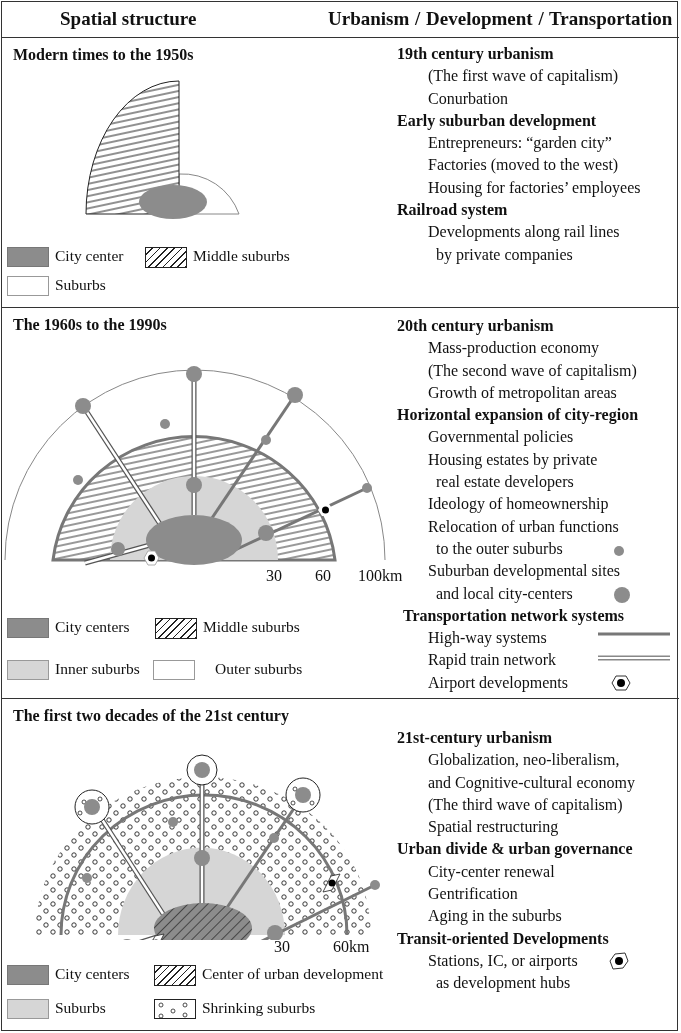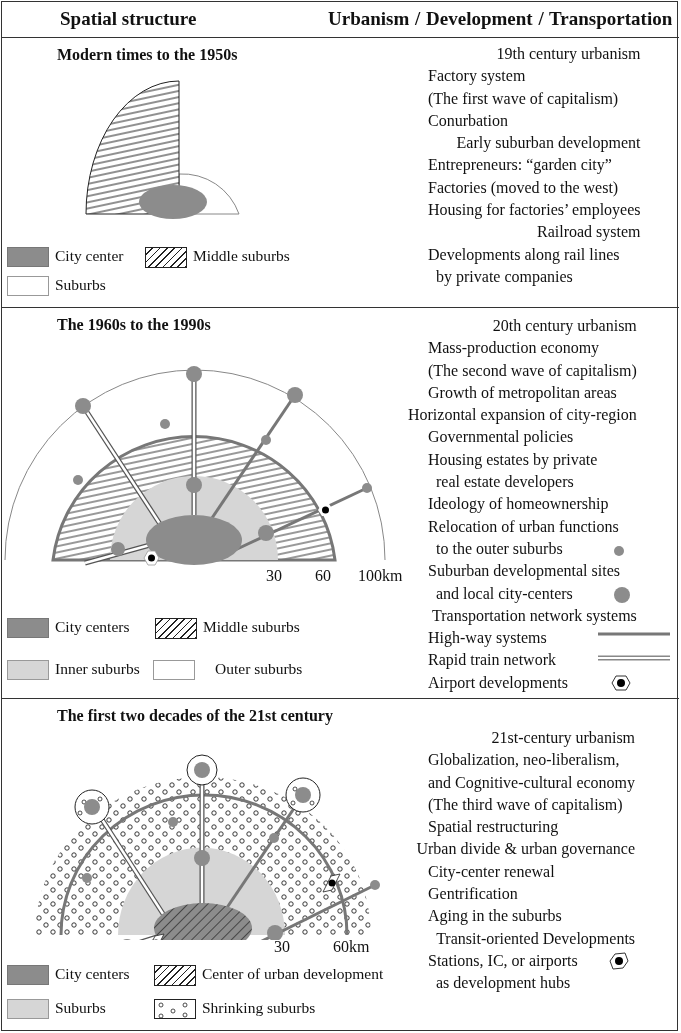--- a/index.html
+++ b/index.html
@@ -4,23 +4,23 @@
 <style>
   html, body { margin:0; padding:0; background:#ffffff; }
   body { width:681px; height:1033px; position:relative; overflow:hidden;
          font-family:"Liberation Serif", "DejaVu Serif", serif; color:#111; }
   .frame { position:absolute; left:1px; top:1px; width:677px; height:1030px;
            border:1.5px solid #333; box-sizing:border-box; }
   .hline { position:absolute; left:1px; width:678px; height:0; border-top:1.5px solid #333; }
   .hdr { position:absolute; top:8px; font-weight:bold; font-size:19px; }
   .hdr-left { left:60px; }
   .hdr-right { left:328px; word-spacing:1px; }
-  .sec-title { position:absolute; left:13px; font-weight:bold; font-size:16px;margin-left:44px; }
+  .sec-title { position:absolute; left:13px; font-weight:bold; font-size:16px; }
   .txt { position:absolute; left:397px; font-size:16px; line-height:22.3px; white-space:nowrap; }
-  .txt .h { font-weight:normal;text-align:right; }
+  .txt .h { font-weight:bold; }
   .txt .i1 { padding-left:31px; }
   .txt .i2 { padding-left:39px; }
   .legend-item { position:absolute; font-size:15.5px; display:flex; }
   .swatch { width:42px; height:20px; box-sizing:border-box; border:1px solid #777; display:inline-block; margin-right:6px; }
   .sw-dark { background:#8c8c8c; border-color:#777; }
   .sw-light { background:#d6d6d6; border-color:#999; }
   .sw-white { background:#fff; border-color:#999; }
   .sw-hatch { background:repeating-linear-gradient(135deg, #fff 0 4px, #222 4px 5.2px); border-color:#222; width:42px; height:21px;}
   .sw-dots { background:#fff; border-color:#222; position:relative; }
   .diagram { position:absolute; left:0; }
@@ -64,21 +64,20 @@
   <span class="swatch sw-hatch"></span>
   <span>Middle suburbs</span>
 </div>
 <div class="legend-item" style="left:7px; top:276px">
   <span class="swatch sw-white"></span>
   <span>Suburbs</span>
 </div>
 
 <div class="txt" style="top:43px">
   <div class="h">19th century urbanism</div>
-  <div class="i1">Factory system</div>
   <div class="i1">(The first wave of capitalism)</div>
   <div class="i1">Conurbation</div>
   <div class="h">Early suburban development</div>
   <div class="i1">Entrepreneurs: “garden city”</div>
   <div class="i1">Factories (moved to the west)</div>
   <div class="i1">Housing for factories’ employees</div>
   <div class="h">Railroad system</div>
   <div class="i1">Developments along rail lines</div>
   <div class="i2">by private companies</div>
 </div>

